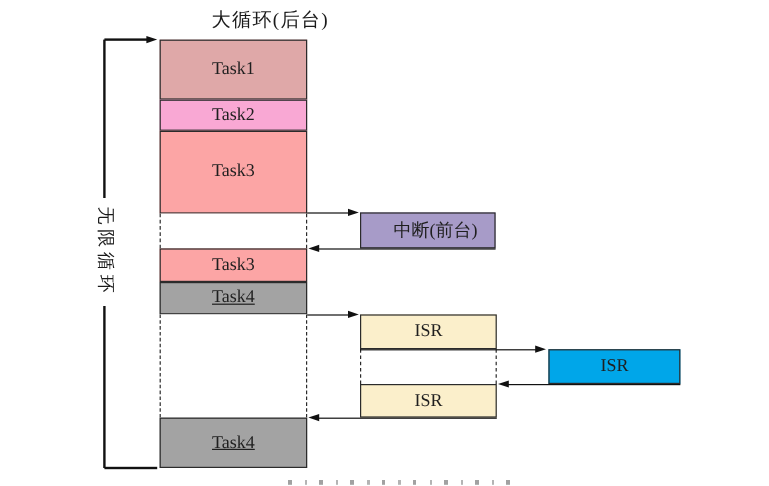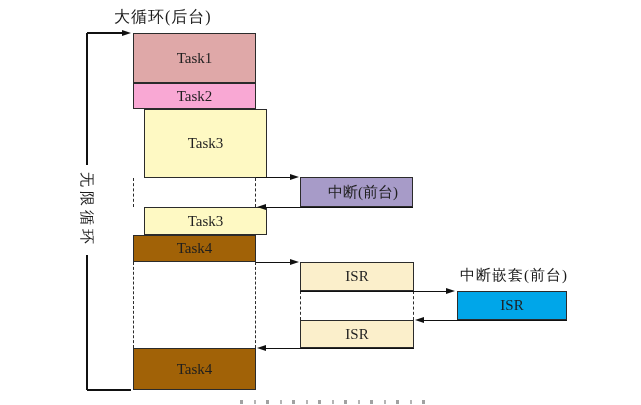--- a/index.html
+++ b/index.html
@@ -8,39 +8,39 @@
     font-family:"Liberation Serif","DejaVu Serif",serif;color:#1a1a1a;
   }
   
   .box{
     position:absolute;box-sizing:border-box;border:1.5px solid #2b2b2b;
     display:flex;align-items:center;justify-content:center;
     font-size:15px;color:#1f1f1f;text-align:center;
   }
   .task1{background:#dfa8a8;}
   .task2{background:#f9a8d4;}
-  .task3{background:#fef9c3;margin-left:11px;}
-  .task4{background:#a16207;}
+  .task3{background:#fca5a5;}
+  .task4{background:#a3a3a3;text-decoration:underline;}
   .intbox{background:#a79bc8;padding-left:13px;}
   .isrbox{background:#fbefcb;}
   .nestedisr{background:#00a6e9;}
   
   .gap{
     position:absolute;box-sizing:border-box;background:#ffffff;
     border-left:1.2px dashed #2b2b2b;border-right:1.2px dashed #2b2b2b;
   }
   
   .hline{position:absolute;height:1.4px;background:#111;}
   .vline{position:absolute;width:1.4px;background:#111;}
   .ah-r{position:absolute;width:0;height:0;border-style:solid;
         border-width:3.5px 0 3.5px 9px;border-color:transparent transparent transparent #111;}
   .ah-l{position:absolute;width:0;height:0;border-style:solid;
         border-width:3.5px 9px 3.5px 0;border-color:transparent #111 transparent transparent;}
   
-  .titlelbl{position:absolute;font-size:16px;text-align:left;letter-spacing:1px;}
+  .titlelbl{position:absolute;font-size:16px;text-align:right;letter-spacing:1px;}
   .nestedlbl{position:absolute;font-size:15px;text-align:center;letter-spacing:1px;}
   .looplbl{
     position:absolute;left:42px;top:201px;width:90px;height:18px;line-height:18px;
     text-align:center;font-size:15px;letter-spacing:4px;background:#fff;
     transform:rotate(90deg);
   }
   
   .caption-frag{
     position:absolute;left:240px;top:400px;width:190px;height:4px;opacity:.55;
     background:repeating-linear-gradient(90deg,#555 0 3px,transparent 3px 14px,#777 14px 16px,transparent 16px 26px);
@@ -85,21 +85,20 @@
   </div>
 
   <div class="box isrbox" style="left:300px;top:262px;width:114px;height:29px;">
     <span>ISR</span>
   </div>
   <div class="gap" style="left:300px;top:291px;width:114px;height:29px;"></div>
   <div class="box isrbox" style="left:300px;top:320px;width:114px;height:28px;">
     <span>ISR</span>
   </div>
 
-  <div class="nestedlbl" style="left:446px;top:266px;width:136px;">中断嵌套(前台)</div>
   <div class="box nestedisr" style="left:457px;top:291px;width:110px;height:29px;">
     <span>ISR</span>
   </div>
 
   <div class="hline" style="left:256px;top:176.6px;width:36px;"></div>
   <div class="ah-r" style="left:290px;top:173.8px;"></div>
 
   <div class="ah-l" style="left:257px;top:203.8px;"></div>
   <div class="hline" style="left:264px;top:206.6px;width:149px;"></div>
 

